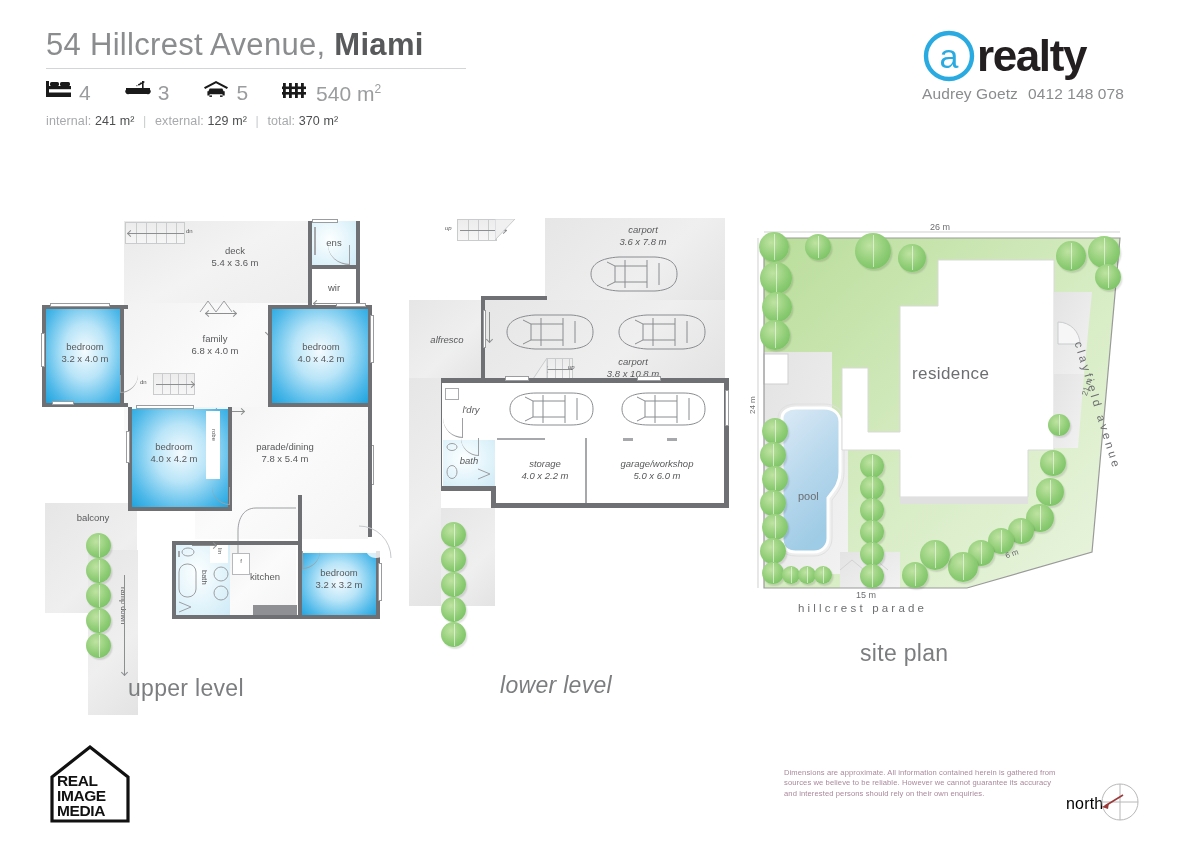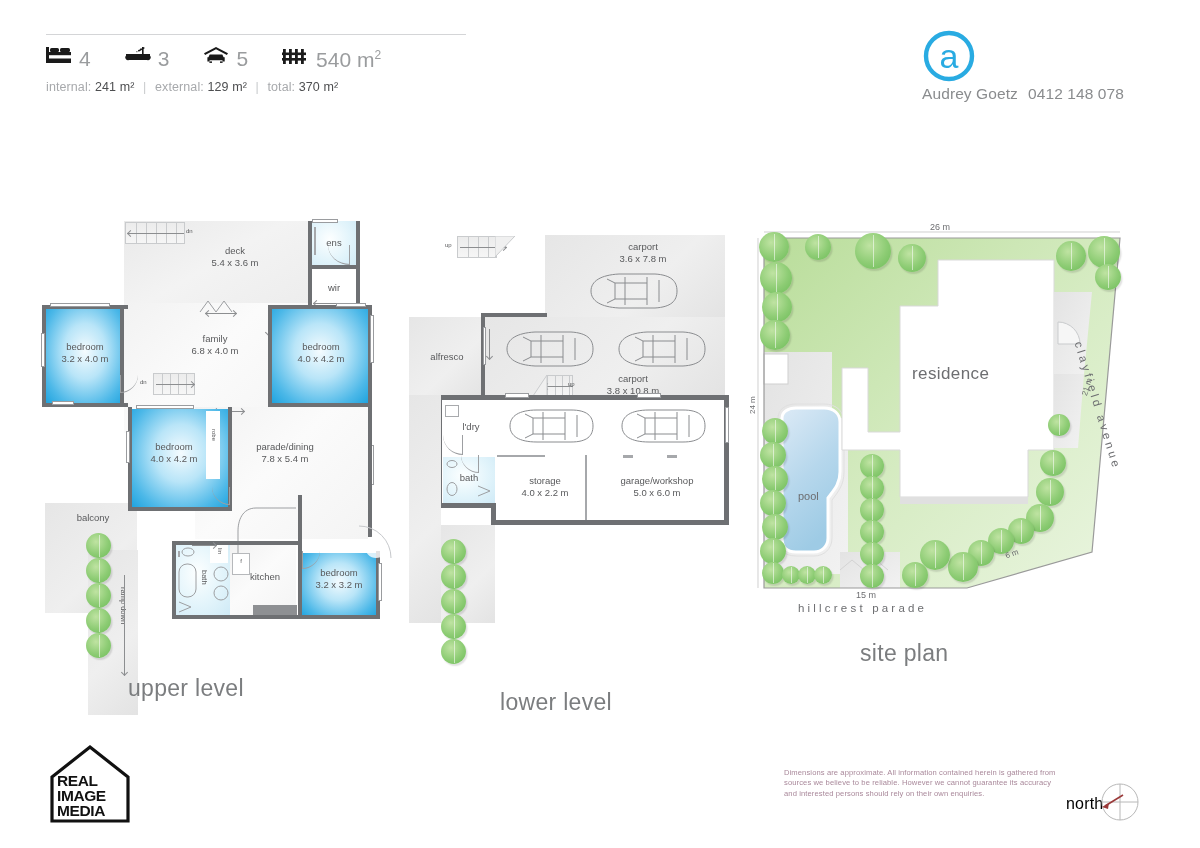--- a/index.html
+++ b/index.html
@@ -127,20 +127,21 @@
   #north-block { position:absolute; left:1066px; top:46px; display:flex; align-items:center; }
   #north-word { font-size:16px; color:#000000; font-weight:300; letter-spacing:.2px; }
   #north-rose { margin-left:-4px; }
 </style>
 </head>
 <body>
 
 <div id="header">
 
   <div id="title-block">
+    <div id="address"><span>54 Hillcrest Avenue, </span><span class="suburb">Miami</span></div>
     <div id="title-rule"></div>
 
     <div id="stats">
 
       <div class="stat">
         <span class="glyph">
           <svg width="26" height="18" viewBox="0 0 26 18">
               <g fill="#1a1a1a">
             <rect x="0" y="1" width="3" height="16"></rect>
             <rect x="3" y="6" width="22" height="3.2"></rect>
@@ -214,20 +215,21 @@
   </div>
 
   <div id="logo-block">
     <div id="logo-main">
       <span id="logo-at">
         <svg width="54" height="54" viewBox="0 0 54 54">
           <circle cx="27" cy="27" r="23" fill="none" stroke="#29abe2" stroke-width="4.4"></circle>
           <text x="27" y="39" text-anchor="middle" font-family="Liberation Sans, sans-serif" font-size="34" fill="#29abe2">a</text>
         </svg>
       </span>
+      <span id="logo-word">realty</span>
     </div>
     <div id="logo-agent">
       <span>Audrey Goetz</span><span class="phone">0412 148 078</span>
     </div>
   </div>
 </div>
 
 <div class="plan" id="plan-upper" style="left:40px; top:215px; width:360px; height:410px;">
 
   <div class="rm hard" style="left:5px; top:288px; width:92px; height:110px;"></div>
@@ -382,21 +384,21 @@
 
   <div class="tree" style="left:46px; top:318px; width:25px; height:25px;"></div>
   <div class="tree" style="left:46px; top:343px; width:25px; height:25px;"></div>
   <div class="tree" style="left:46px; top:368px; width:25px; height:25px;"></div>
   <div class="tree" style="left:46px; top:393px; width:25px; height:25px;"></div>
   <div class="tree" style="left:46px; top:418px; width:25px; height:25px;"></div>
 
   <div class="plan-caption" style="left:88px; top:460px;">upper level</div>
 </div>
 
-<div class="plan" id="plan-lower" style="left:405px; top:229px; width:330px; height:410px;">
+<div class="plan" id="plan-lower" style="left:405px; top:212px; width:330px; height:410px;font-style:italic;">
 
   <div class="rm hard" style="left:140px; top:6px; width:180px; height:82px;"></div>
   <div class="lbl" style="left:188px; top:12px; width:100px;">
     <span>carport</span><br>
     <span>3.6 x 7.8 m</span>
   </div>
   <svg class="car" style="left:180px; top:42px;" width="96" height="40" viewBox="0 0 96 40">
     <g fill="none" stroke="#8a8c8f" stroke-width="1">
       <path d="M6,20 C6,10 16,4 34,3 L70,3 C86,4 92,10 92,20 C92,30 86,36 70,37 L34,37 C16,36 6,30 6,20 z"></path>
       <path d="M22,8 L30,12 L30,28 L22,32"></path>

